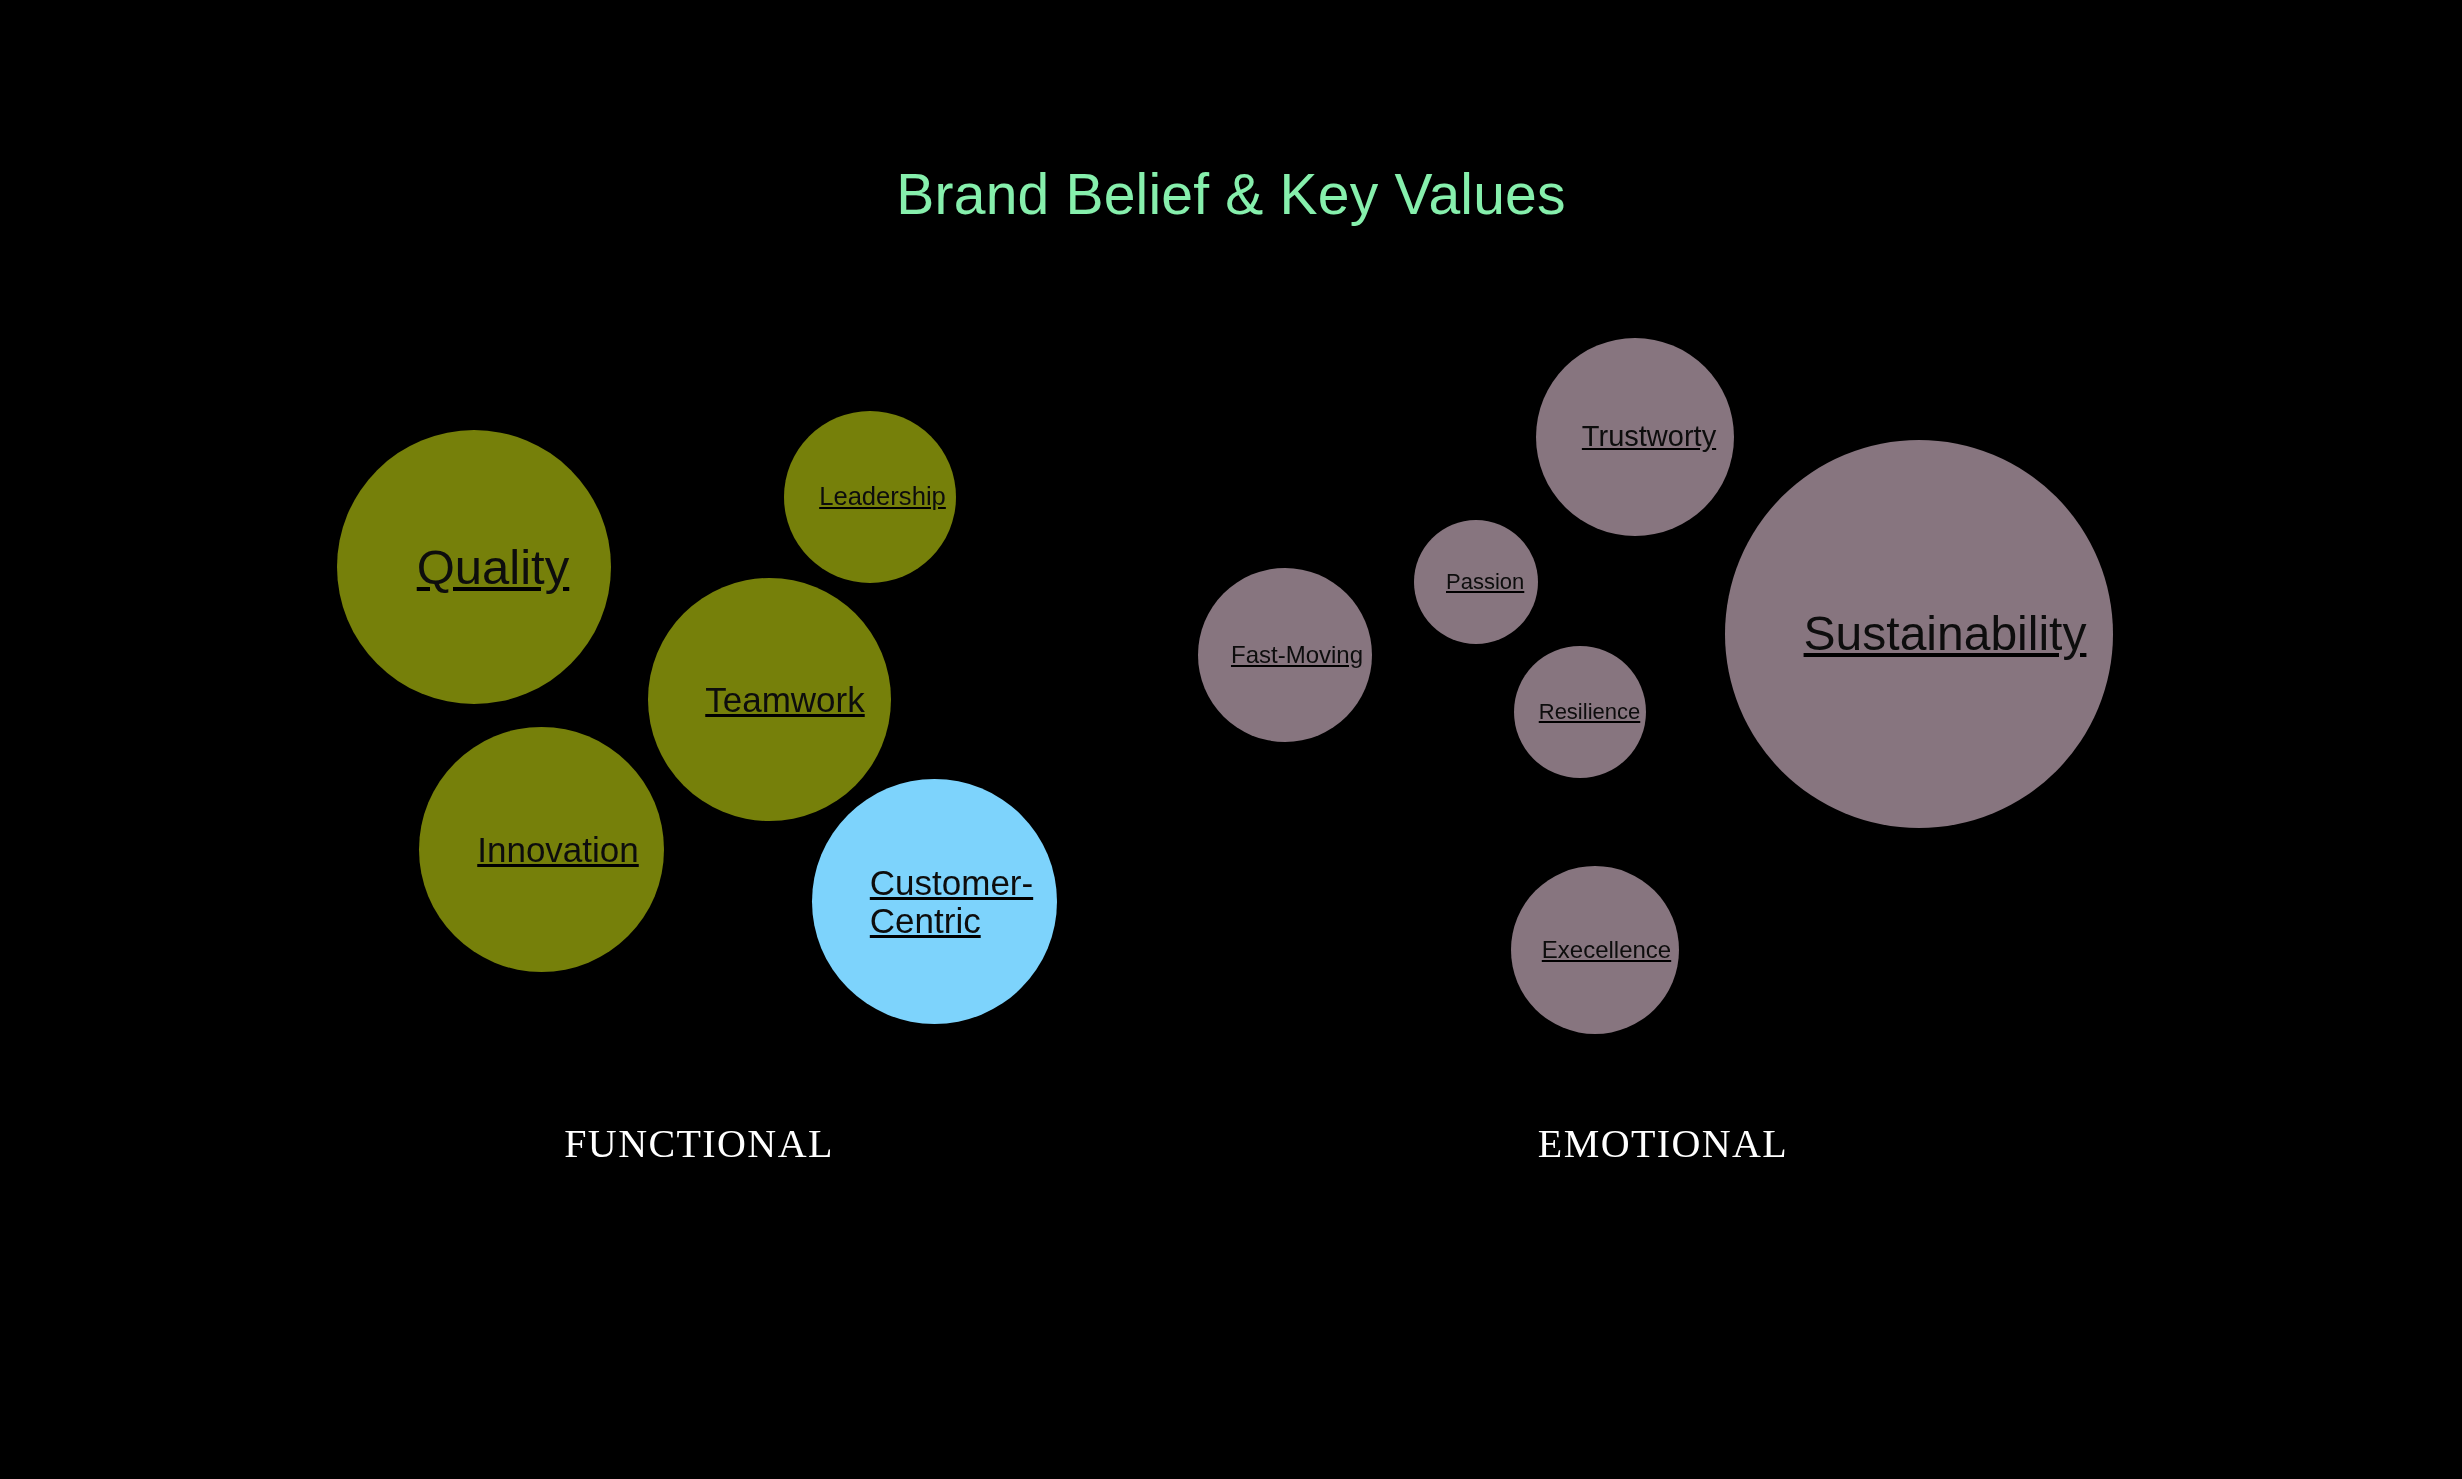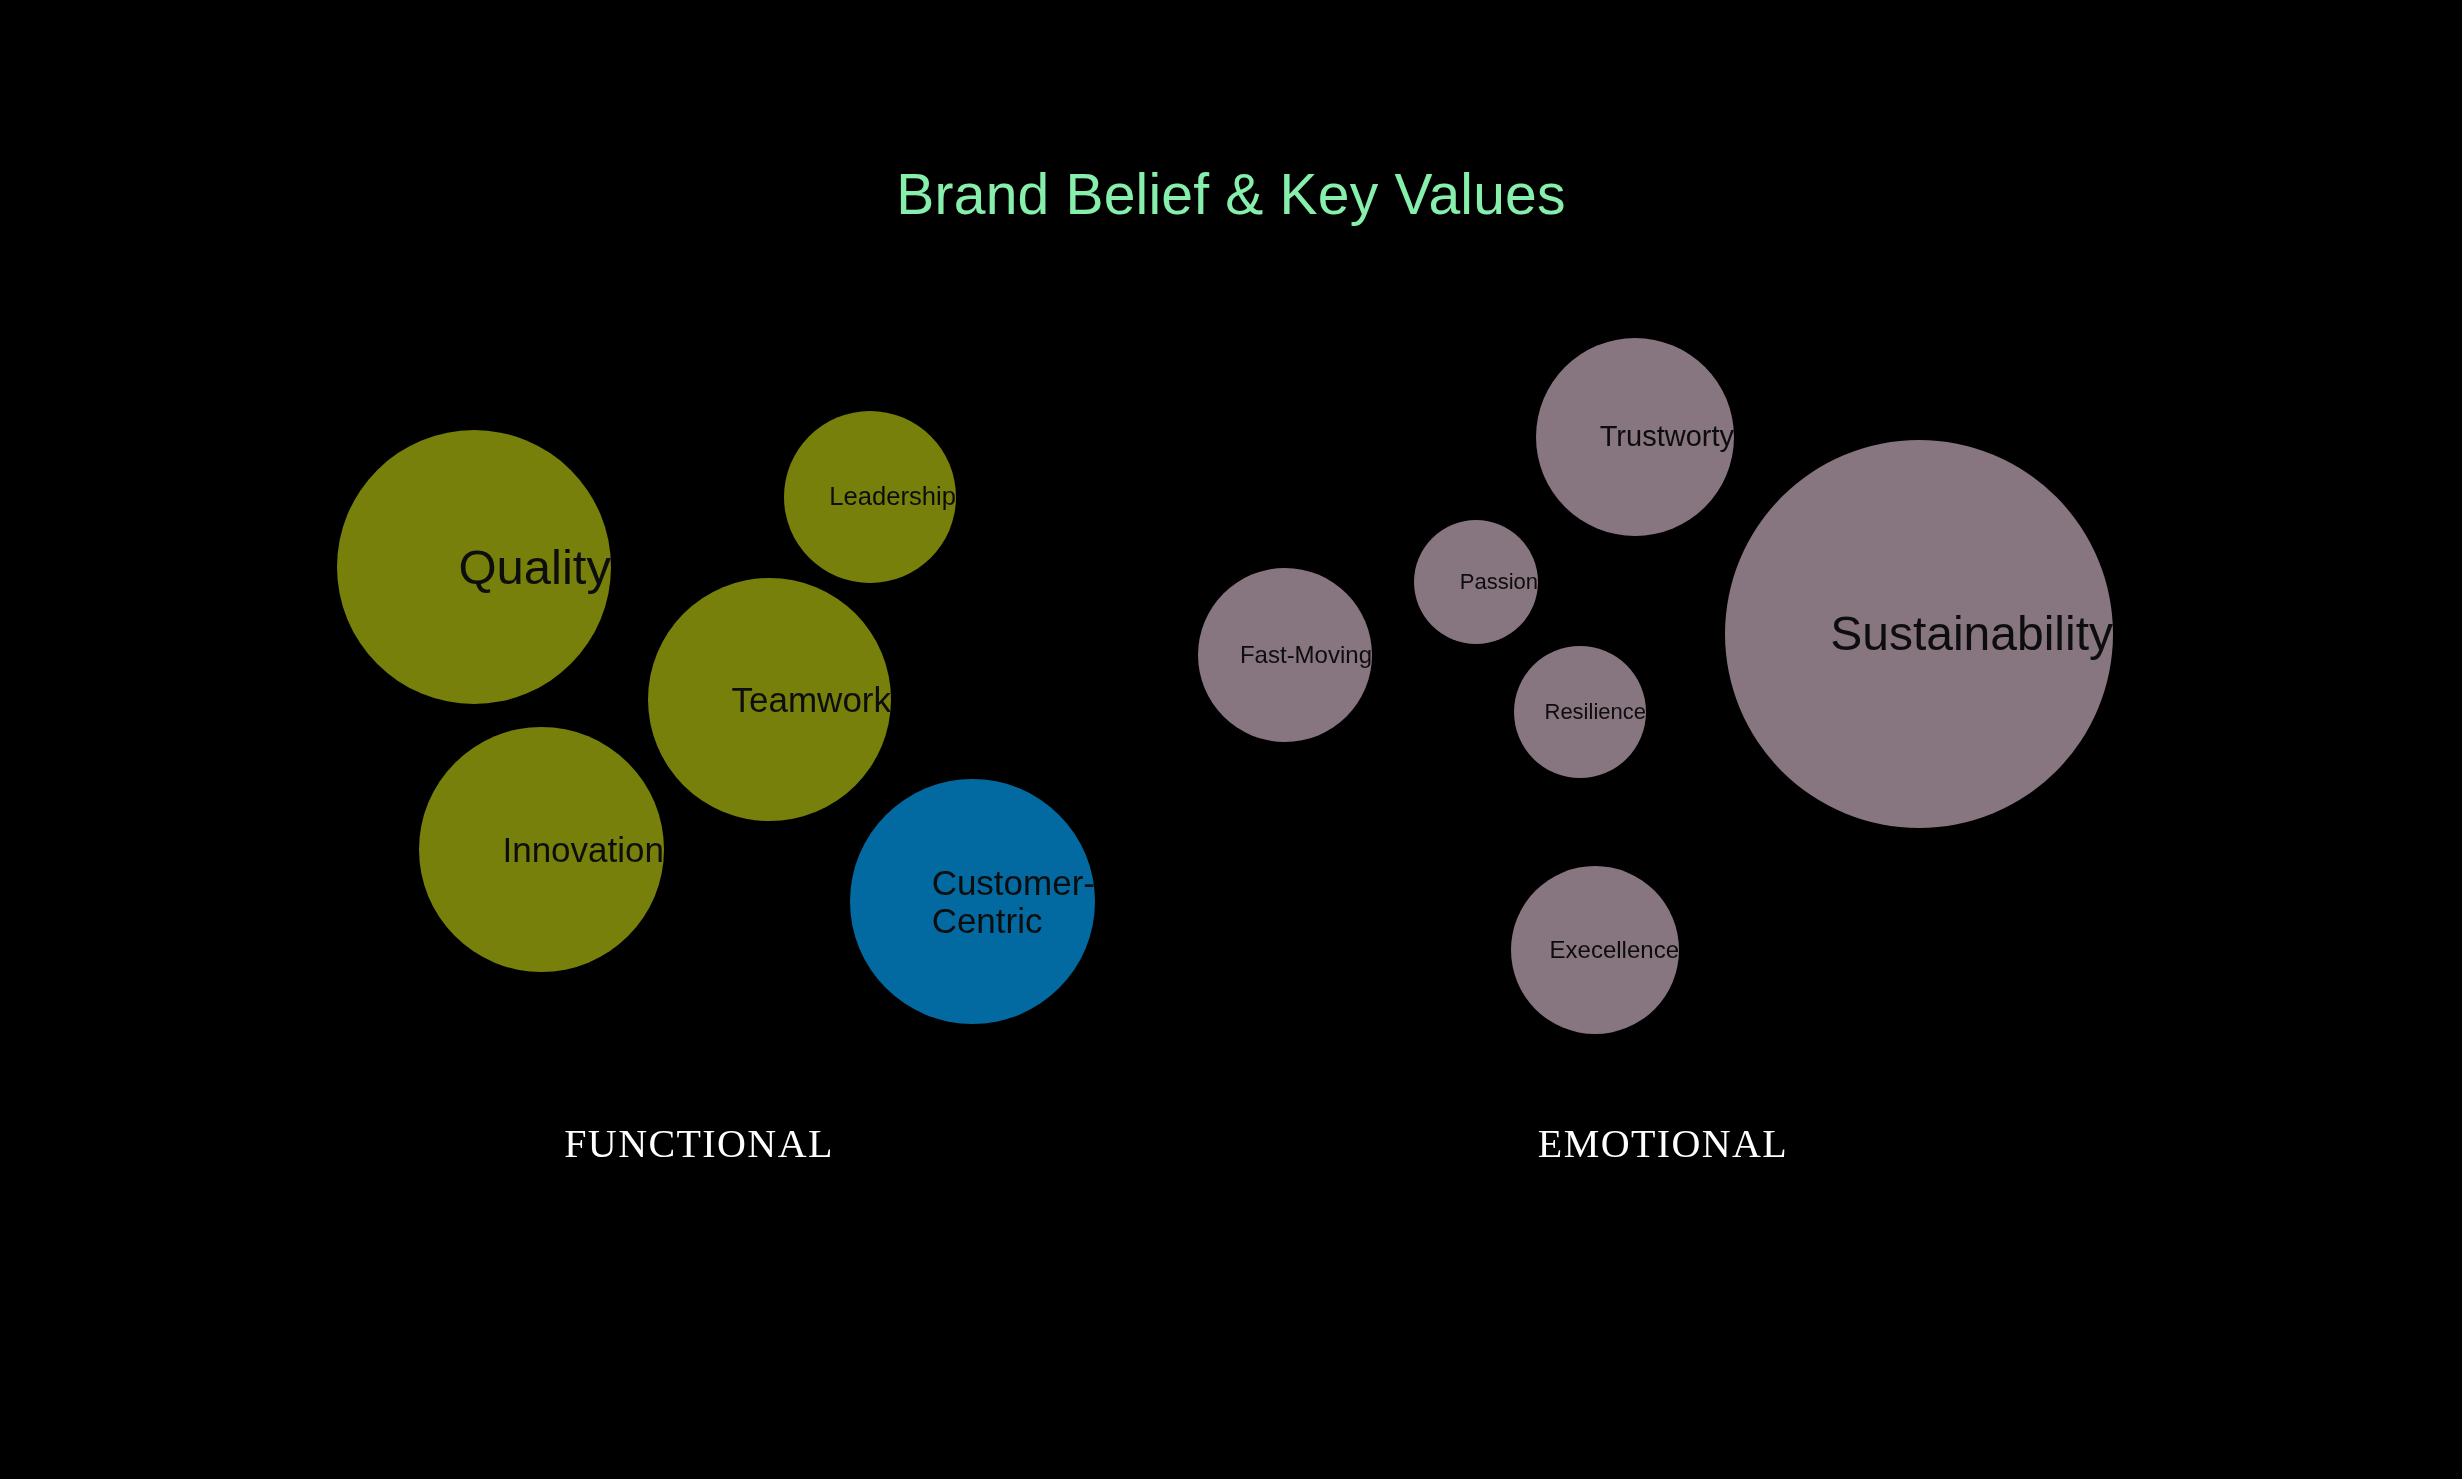--- a/index.html
+++ b/index.html
@@ -48,23 +48,24 @@
     height: 1480px;
     pointer-events: none;
   }
 
   .bubble {
     position: absolute;
     border-radius: 50%;
     box-sizing: border-box;
     display: flex;
     align-items: center;
-    justify-content: flex-end;
+    justify-content: center;
     pointer-events: auto;
     cursor: default;
+    text-decoration: underline;
   }
 
   .bubble .bubble-label {
     color: #0d0d0d;
     font-family: "Liberation Sans", sans-serif;
     font-weight: 400;
     line-height: 1.08;
     text-align: left;
     white-space: pre-line;
     padding: 0;
@@ -100,21 +101,21 @@
       </div>
       <div class="bubble" style="left: 784px; top: 411px; width: 172px; height: 172px; background: rgb(118, 128, 10);">
         <span class="bubble-label" style="font-size: 25.6px; margin-left: 25px; margin-top: 0px;">Leadership</span>
       </div>
       <div class="bubble" style="left: 648px; top: 578px; width: 243px; height: 243px; background: rgb(118, 128, 10);">
         <span class="bubble-label" style="font-size: 35px; margin-left: 31px; margin-top: 0px;">Teamwork</span>
       </div>
       <div class="bubble" style="left: 419px; top: 727px; width: 245px; height: 245px; background: rgb(118, 128, 10);">
         <span class="bubble-label" style="font-size: 35px; margin-left: 33px; margin-top: 0px;">Innovation</span>
       </div>
-      <div class="bubble" style="left: 850px; top: 779px; width: 245px; height: 245px; background: #0369a1;">
+      <div class="bubble" style="left: 812px; top: 779px; width: 245px; height: 245px; background: #7dd3fc;">
         <span class="bubble-label" style="font-size: 35px; margin-left: 34px; margin-top: 0px;">Customer-
 Centric</span>
       </div>
     </div>
 
   <div class="cluster cluster-emotional" id="cluster-1">
       <div class="bubble" style="left: 1536px; top: 338px; width: 198px; height: 198px; background: rgb(135, 117, 127);">
         <span class="bubble-label" style="font-size: 29px; margin-left: 28px; margin-top: 0px;">Trustworty</span>
       </div>
       <div class="bubble" style="left: 1414px; top: 520px; width: 124px; height: 124px; background: rgb(135, 117, 127);">

